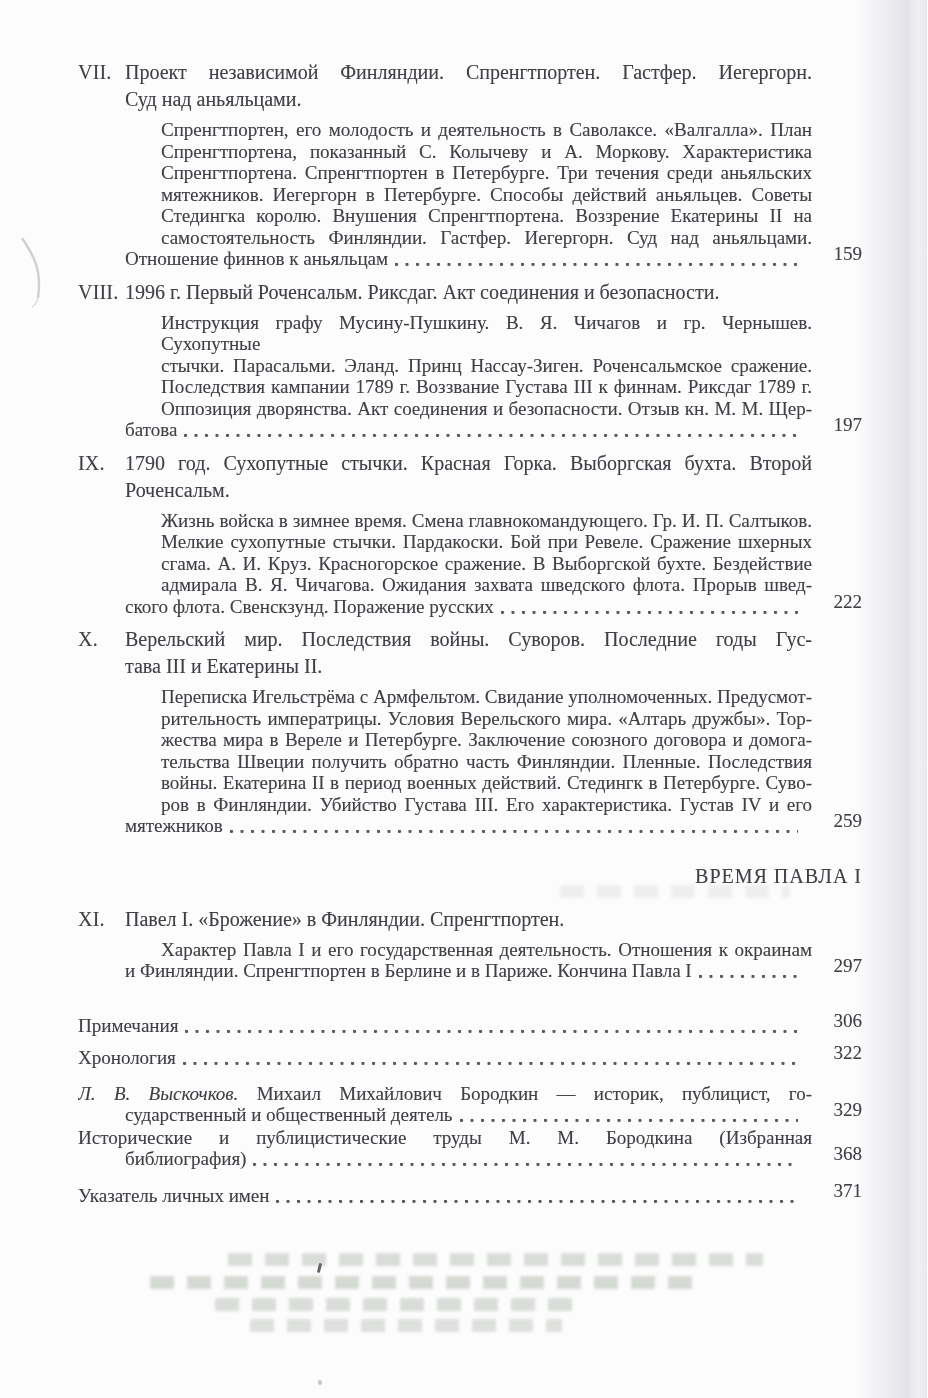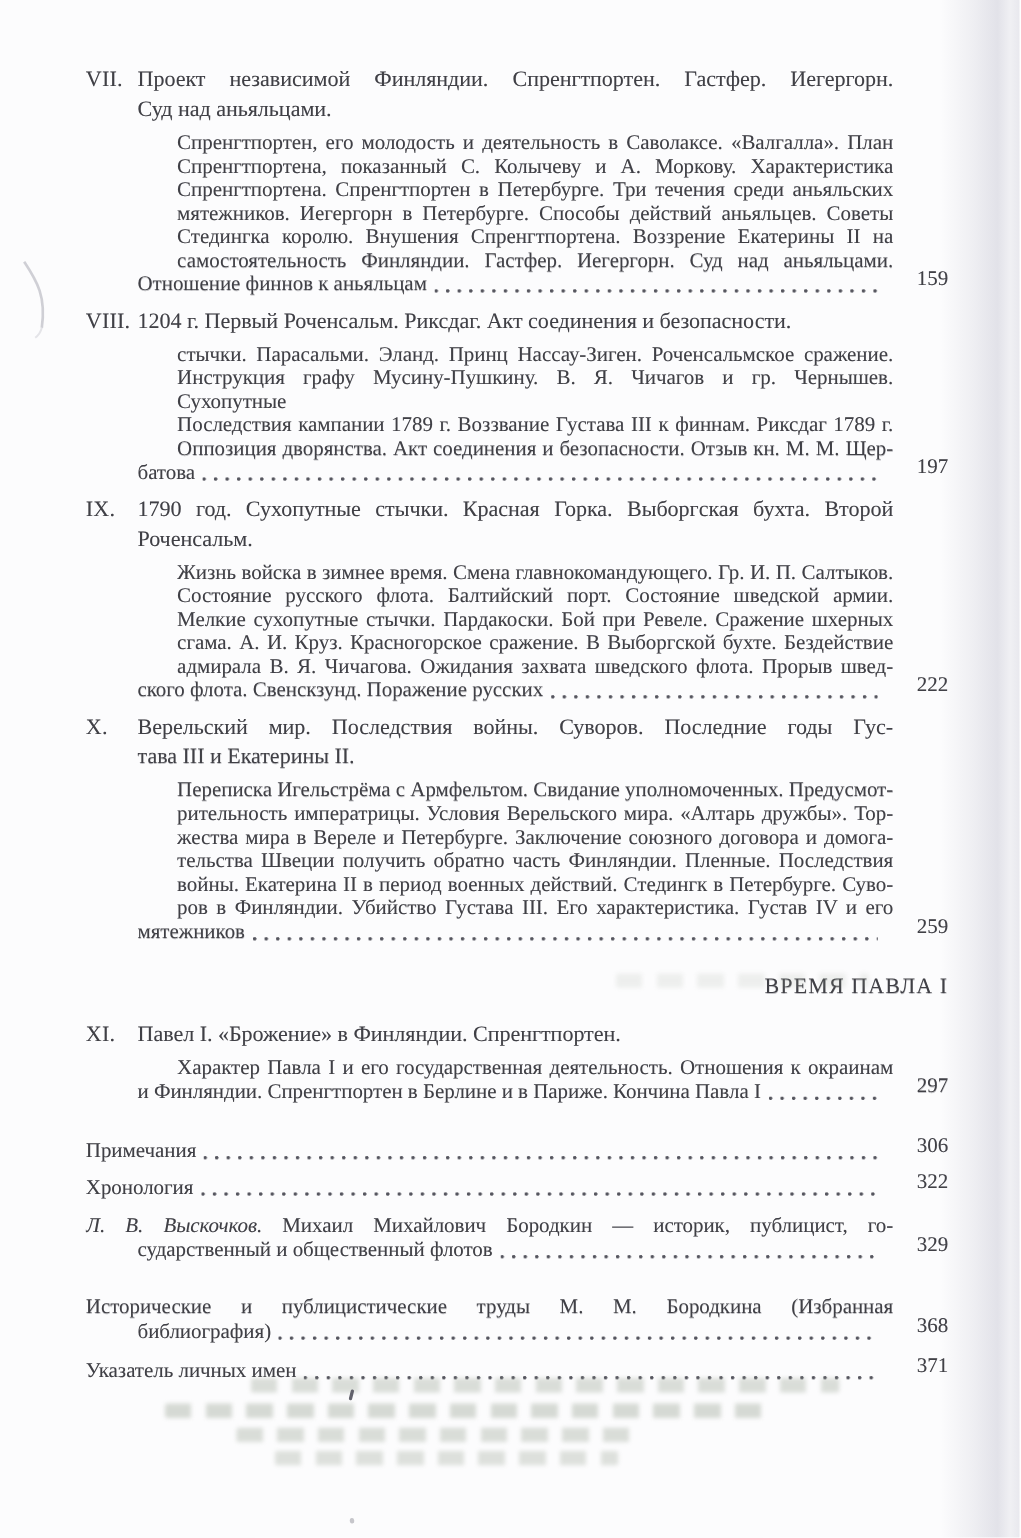--- a/index.html
+++ b/index.html
@@ -46,21 +46,21 @@
     background-position: left bottom;
   }
   .pagenum { flex: 0 0 44px; text-align: right; font-size: 19px; transform: translateY(-5px); }
 
   .part { margin-top: 26px; text-align: right; font-size: 20px; line-height: 27px; letter-spacing: 1px; padding-left: 12px; }
 
   .bm { font-size: 19px; line-height: 21.5px; }
   .bm1 { margin-top: 33px; }
   .bm2 { margin-top: 11px; }
   .bm3 { margin-top: 14px; }
-  .bm4 { margin-top: 31px; font-family: Liberation Serif, serif; }
+  .bm4 { margin-top: 1px; font-family: Liberation Serif, serif; }
   .bm5 { margin-top: 15px; }
   .indent { padding-left: 47px; }
   .it { font-style: italic; }
 
   .pen-mark { position: absolute; left: 12px; top: 230px; }
 
   .ghost {
     position: absolute; height: 13px;
     background: repeating-linear-gradient(90deg,
       #98a292 0px, #98a292 24px, rgba(0,0,0,0) 24px, rgba(0,0,0,0) 37px);
@@ -110,43 +110,42 @@
             <span class="leader"></span>
             <span class="pagenum">159</span>
           </div>
         </div>
       </div>
     </div>
 
     <div class="sec">
       <div class="num">VIII.</div>
       <div class="sec-body">
-        <div class="h">1204 г. Первый Роченсальм. Риксдаг. Акт соединения и безопасности.</div>
-        <div class="para">
+        <div class="h">1996 г. Первый Роченсальм. Риксдаг. Акт соединения и безопасности.</div>
+        <div class="para">
+          <div class="bline jline pad-r">Инструкция графу Мусину-Пушкину. В. Я. Чичагов и гр. Чернышев. Сухопутные</div>
           <div class="bline jline pad-r">стычки. Парасальми. Эланд. Принц Нассау-Зиген. Роченсальмское сражение.</div>
-          <div class="bline jline pad-r">Инструкция графу Мусину-Пушкину. В. Я. Чичагов и гр. Чернышев. Сухопутные</div>
           <div class="bline jline pad-r">Последствия кампании 1789 г. Воззвание Густава III к финнам. Риксдаг 1789 г.</div>
           <div class="bline jline pad-r">Оппозиция дворянства. Акт соединения и безопасности. Отзыв кн. М. М. Щер-</div>
           <div class="lrow">
             <span class="txt">батова</span>
             <span class="leader"></span>
             <span class="pagenum">197</span>
           </div>
         </div>
       </div>
     </div>
 
     <div class="sec">
       <div class="num">IX.</div>
       <div class="sec-body">
         <div class="h jline pad-r">1790 год. Сухопутные стычки. Красная Горка. Выборгская бухта. Второй</div>
         <div class="h">Роченсальм.</div>
         <div class="para">
           <div class="bline jline pad-r">Жизнь войска в зимнее время. Смена главнокомандующего. Гр. И. П. Салтыков.</div>
-          <div class="bline jline pad-r">Состояние русского флота. Балтийский порт. Состояние шведской армии.</div>
           <div class="bline jline pad-r">Мелкие сухопутные стычки. Пардакоски. Бой при Ревеле. Сражение шхерных</div>
           <div class="bline jline pad-r">сгама. А. И. Круз. Красногорское сражение. В Выборгской бухте. Бездействие</div>
           <div class="bline jline pad-r">адмирала В. Я. Чичагова. Ожидания захвата шведского флота. Прорыв швед-</div>
           <div class="lrow">
             <span class="txt">ского флота. Свенскзунд. Поражение русских</span>
             <span class="leader"></span>
             <span class="pagenum">222</span>
           </div>
         </div>
       </div>
@@ -202,21 +201,21 @@
       <div class="lrow">
         <span class="txt">Хронология</span>
         <span class="leader"></span>
         <span class="pagenum">322</span>
       </div>
     </div>
 
     <div class="bm bm3">
       <div class="jline pad-r"><span class="it">Л. В. Выскочков.</span> <span>Михаил Михайлович Бородкин — историк, публицист, го-</span></div>
       <div class="lrow indent">
-        <span class="txt">сударственный и общественный флотов</span>
+        <span class="txt">сударственный и общественный деятель</span>
         <span class="leader"></span>
         <span class="pagenum">329</span>
       </div>
     </div>
 
     <div class="bm bm4">
       <div class="jline pad-r"><span>Исторические и публицистические труды М. М. Бородкина (Избранная</span></div>
       <div class="lrow indent">
         <span class="txt">библиография)</span>
         <span class="leader"></span>

